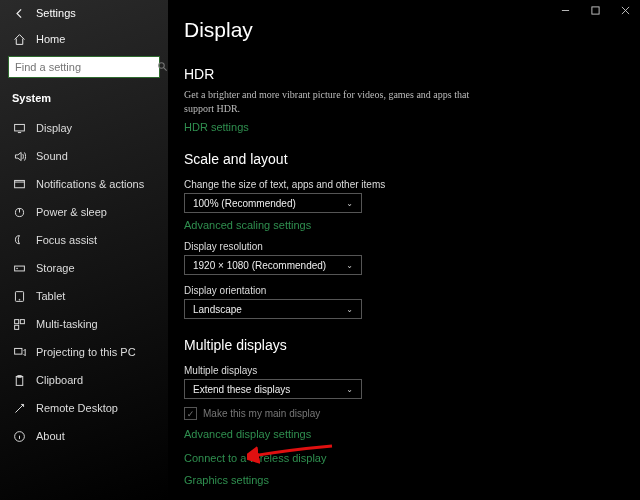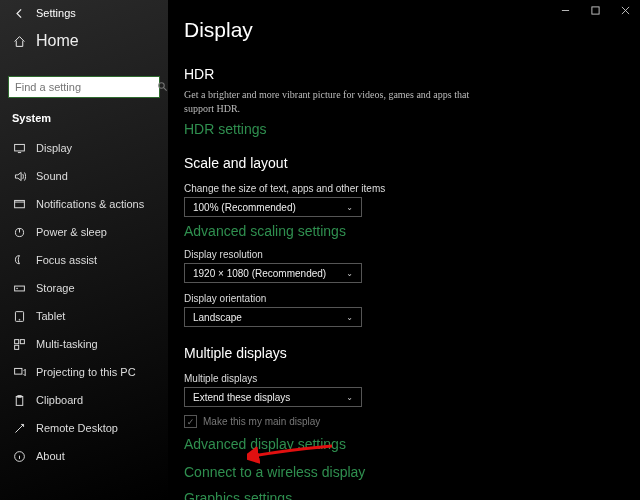--- a/index.html
+++ b/index.html
@@ -28,27 +28,27 @@
     position: absolute; top: 0; right: 0;
     display: flex; gap: 0;
   }
   .titlebtn {
     width: 30px; height: 20px;
     display: flex; align-items: center; justify-content: center;
     color: #ccc; font-size: 9px;
   }
   .row { display: flex; align-items: center; gap: 10px; padding: 6px 12px; }
   .row.header { font-size: 11px; color: #fff; }
-  .sidebar .label { font-size: 16px; color: #eee; }
+  .sidebar .label { font-size: 11px; color: #eee; }
   .back-icon, .home-icon, .nav-icon {
     width: 14px; height: 14px; display: inline-flex; align-items: center; justify-content: center;
     color: #eee;
   }
   .searchbox {
-    margin: 20px 8px 8px 8px;
+    margin: 4px 8px 8px 8px;
     border: 1px solid #2f6b2f;
     background: #fff;
     height: 22px;
     display: flex; align-items: center;
     padding: 0 6px;
   }
   .searchbox input {
     flex: 1; border: 0; outline: 0; font-size: 11px; color: #555; background: transparent;
   }
   .search-icon { color: #777; font-size: 11px; }
@@ -61,21 +61,21 @@
     padding: 7px 12px;
     color: #ddd;
     font-size: 11px;
   }
   .nav-item .nav-icon svg { width: 13px; height: 13px; }
   .spacer { height: 6px; }
 
   .page-title { font-size: 21px; font-weight: 400; padding: 18px 0 10px 0; }
   .h2 { font-size: 14px; font-weight: 400; padding: 14px 0 6px 0; }
   .desc { font-size: 10px; color: #bcbcbc; line-height: 1.35; max-width: 300px; padding-bottom: 4px; font-family: Liberation Serif, serif; }
-  .link { font-size: 14px; color: #2f8f4f; padding: 2px 15px 4px 0; display: block; }
+  .link { font-size: 11px; color: #2f8f4f; padding: 2px 15px 4px 0; display: block; }
   .field-label { font-size: 10px; color: #ddd; padding: 6px 0 3px 0; }
   .select {
     width: 178px; height: 20px;
     border: 1px solid #555;
     background: #000;
     color: #eee;
     display: flex; align-items: center; justify-content: space-between;
     padding: 0 8px;
     font-size: 10px;
     margin-bottom: 4px;

